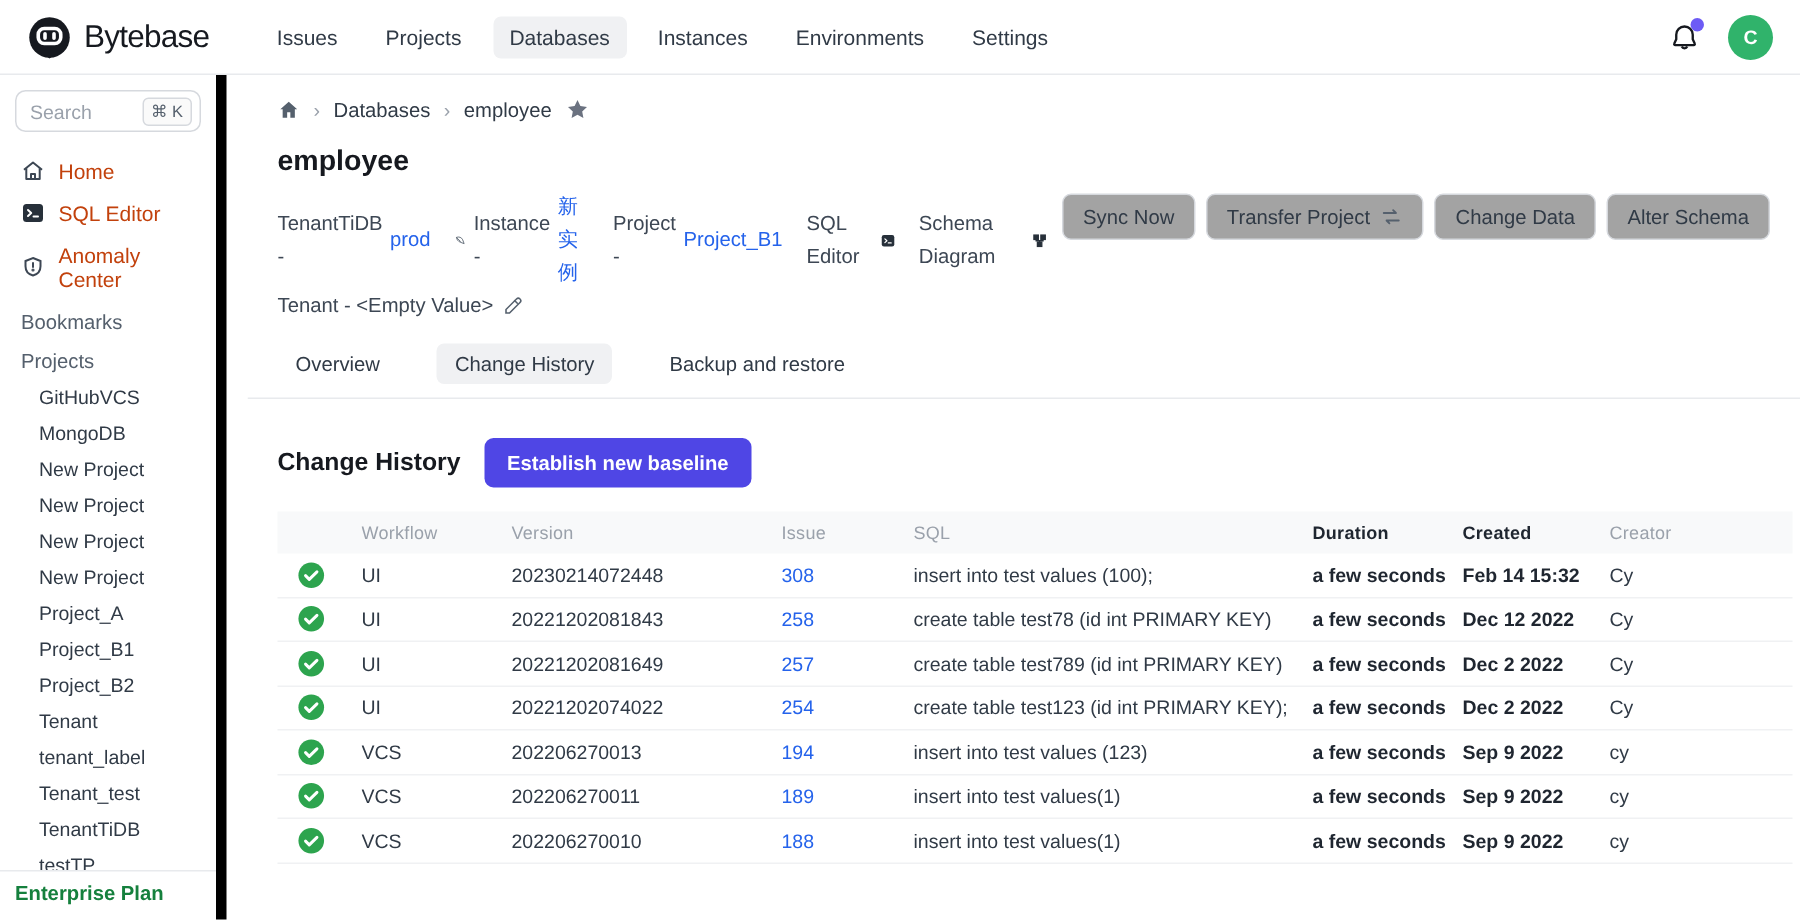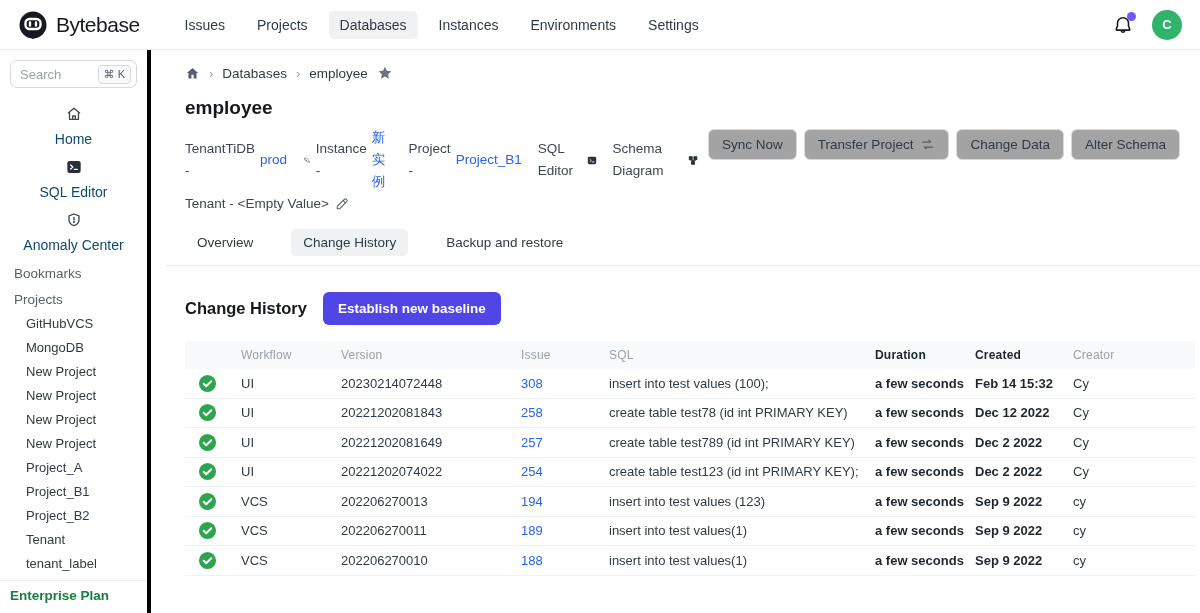--- a/index.html
+++ b/index.html
@@ -15,30 +15,30 @@
   .nav-item { font-size:14px; color:#303a46; padding:6px 11px; border-radius:5px; cursor:pointer; }
   .nav-item.active { background:#f0f1f3; }
   .top-right { margin-left:auto; display:flex; align-items:center; gap:18px; }
   .bell-wrap { position:relative; width:22px; height:22px; }
   .bell-dot { position:absolute; top:-2px; right:-2px; width:9px; height:9px; border-radius:50%; }
   .avatar { width:30px; height:30px; border-radius:50%; display:flex; align-items:center;
     justify-content:center; color:#fff; font-size:13px; font-weight:700; }
 
   
   .sidebar { position:fixed; top:50px; left:0; width:151px; height:563px; background:#fff;
-    border-right:4px solid #000000; padding:10px 0 0 0; overflow:hidden; }
+    border-right:7px solid #000000; padding:10px 0 0 0; overflow:hidden; }
   .search-box { margin:0 10px 12px 10px; height:28px; border:1px solid #d6d9de; border-radius:7px;
     display:flex; align-items:center; padding:0 5px 0 9px; background:#fff; }
   .search-box input { border:none; outline:none; width:72px; font-size:13px; color:#303a46;
     font-family:inherit; background:transparent; }
   .search-box input::placeholder { color:#9aa1ab; }
   .kbd { margin-left:auto; font-size:11px; color:#55606d; border:1px solid #d6d9de; border-radius:4px;
     padding:2px 5px; background:#fafafa; white-space:nowrap; }
   .side-nav-item { display:flex; align-items:center; gap:9px; padding:6px 14px; font-size:14px;
-    color:#0c4a6e; cursor:pointer;flex-direction:column; }
+    color:#c2410c; cursor:pointer; }
   .side-nav-item svg { flex:0 0 auto; }
   .side-section { font-size:13.5px; color:#55606d; padding:7px 14px 4px 14px; }
   .proj-item { font-size:13px; color:#303a46; padding:4.5px 14px 4.5px 26px; cursor:pointer;
     white-space:nowrap; }
   .side-footer { position:absolute; bottom:0; left:0; width:165px; background:#fff; }
   .side-divider { border-top:1px solid #e8eaed; }
   .plan-label { font-size:13.5px; font-weight:700; color:#15803d; padding:7px 10px 10px 10px; }
   .side-scrollbar { position:absolute; top:8px; left:153px; width:5px; height:160px;
     background:#c4c7cc; border-radius:3px; }
 
@@ -160,20 +160,21 @@
       <div class="proj-item">New Project</div>
       <div class="proj-item">New Project</div>
       <div class="proj-item">New Project</div>
       <div class="proj-item">Project_A</div>
       <div class="proj-item">Project_B1</div>
       <div class="proj-item">Project_B2</div>
       <div class="proj-item">Tenant</div>
       <div class="proj-item">tenant_label</div>
       <div class="proj-item">Tenant_test</div>
       <div class="proj-item">TenantTiDB</div>
+      <div class="proj-item">testTP</div>
       <div class="proj-item">TiDB Cloud</div>
     </div>
   <div class="side-nav-item" style="margin-top:6px;">
     <svg class="ic" width="16" height="16" viewBox="0 0 24 24" fill="none" stroke="#3d4754" stroke-width="2">
       <rect x="3" y="4" width="18" height="5" rx="1"></rect>
       <path d="M5 9v9a2 2 0 002 2h10a2 2 0 002-2V9"></path>
       <path d="M10 13h4"></path>
     </svg>
     <span>Archive</span>
   </div>

